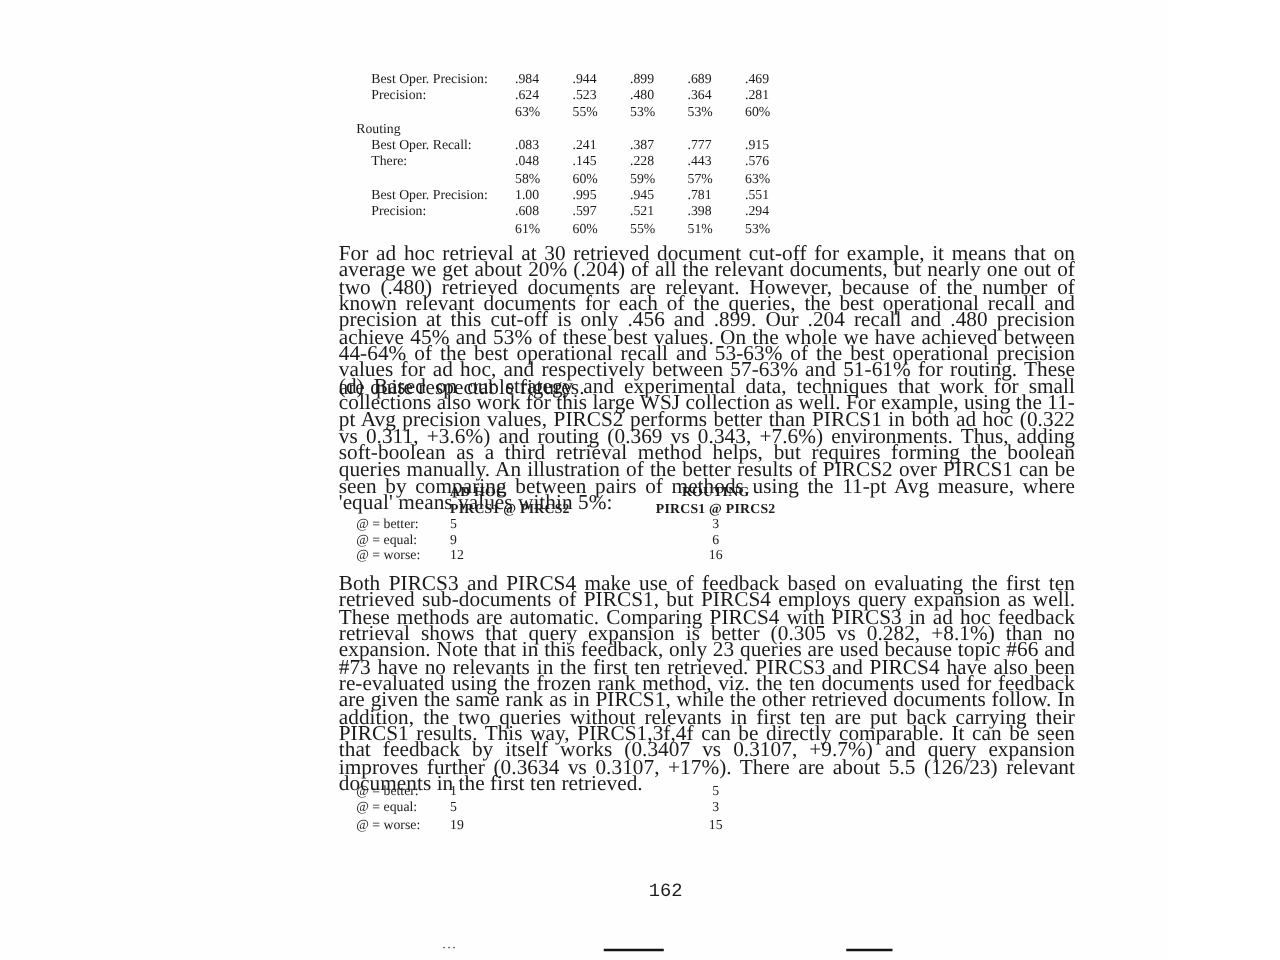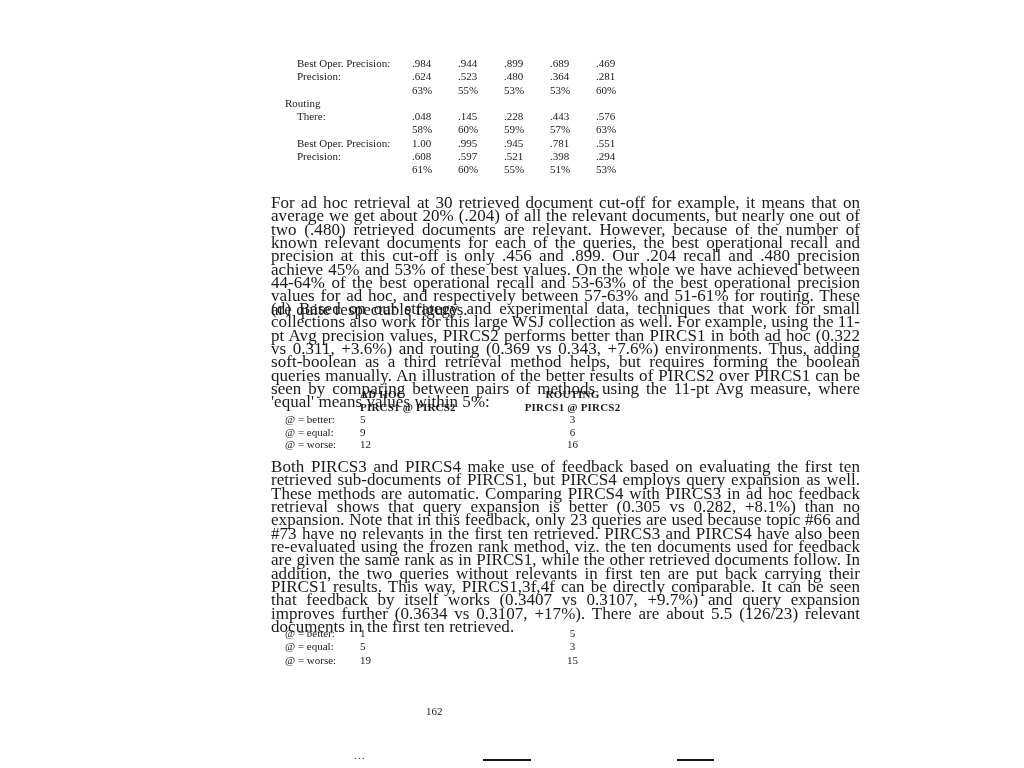--- a/index.html
+++ b/index.html
@@ -31,21 +31,21 @@
   #ct2 { top:627px; }
   .crow { display:flex; height:12.6px; line-height:12.6px; }
   #ct2 .crow { height:13.4px; line-height:13.4px; }
   .clabel { width:75px; white-space:nowrap; }
   .cc1 { width:135px; text-align:left; }
   .cc2 { width:155px; text-align:center; }
   .chead { font-weight:bold; letter-spacing:0.2px; }
 
   .pagenum {
     position:absolute; left:426px; top:705px; width:120px;
-    text-align:left; font-size:11px;
+    text-align:right; font-size:15px;font-family:Liberation Mono, monospace;
   }
 
   
   .dots { position:absolute; left:354px; top:750px; font-size:10px; letter-spacing:1.5px; color:#222; }
   .rule { position:absolute; top:759px; height:2px; background:#151515; }
   #rule1 { left:483px; width:48px; }
   #rule2 { left:677px; width:37px; }
 </style>
 </head>
 <body>
@@ -72,20 +72,28 @@
     <div class="trow ind">
       <span class="tlabel"></span>
       <span class="tv">63%</span>
       <span class="tv">55%</span>
       <span class="tv">53%</span>
       <span class="tv">53%</span>
       <span class="tv">60%</span>
     </div>
     <div class="trow">
       <span class="tlabel">Routing</span>
+    </div>
+    <div class="trow ind">
+      <span class="tlabel">Best Oper. Recall:</span>
+      <span class="tv">.083</span>
+      <span class="tv">.241</span>
+      <span class="tv">.387</span>
+      <span class="tv">.777</span>
+      <span class="tv">.915</span>
     </div>
     <div class="trow ind">
       <span class="tlabel">There:</span>
       <span class="tv">.048</span>
       <span class="tv">.145</span>
       <span class="tv">.228</span>
       <span class="tv">.443</span>
       <span class="tv">.576</span>
     </div>
     <div class="trow ind">

